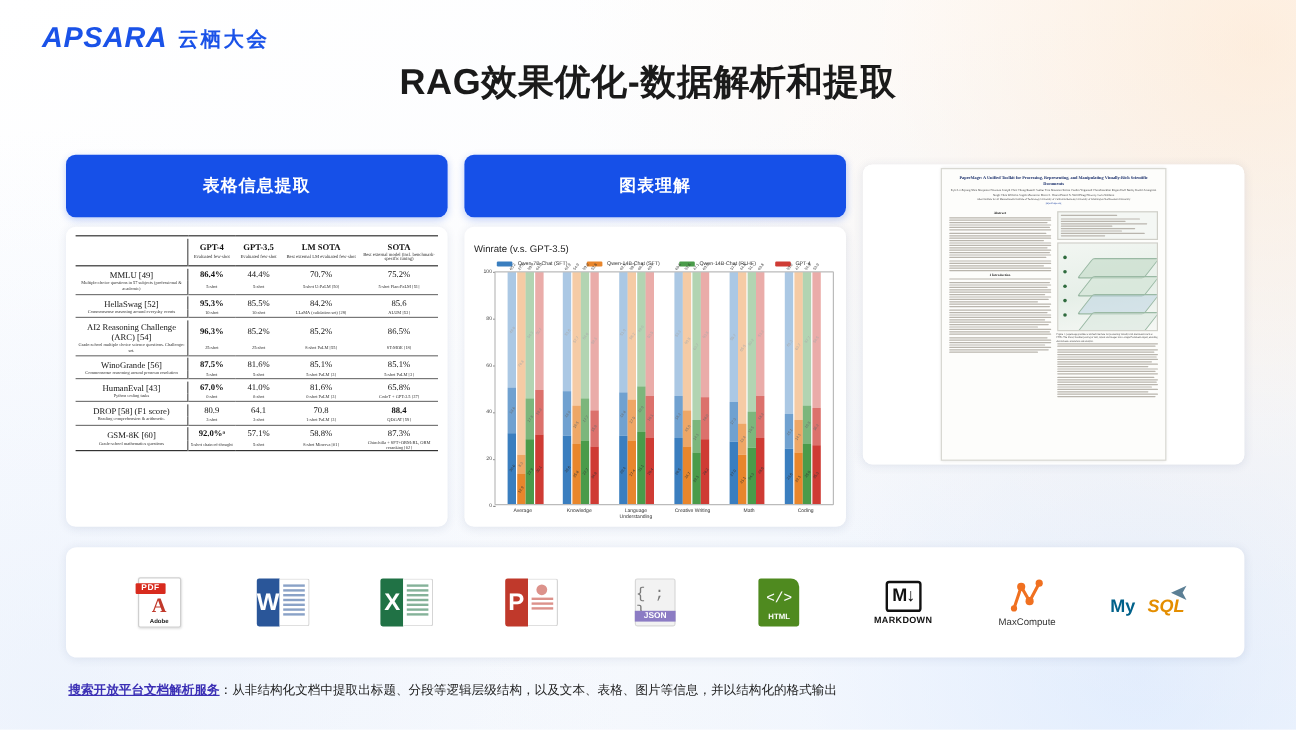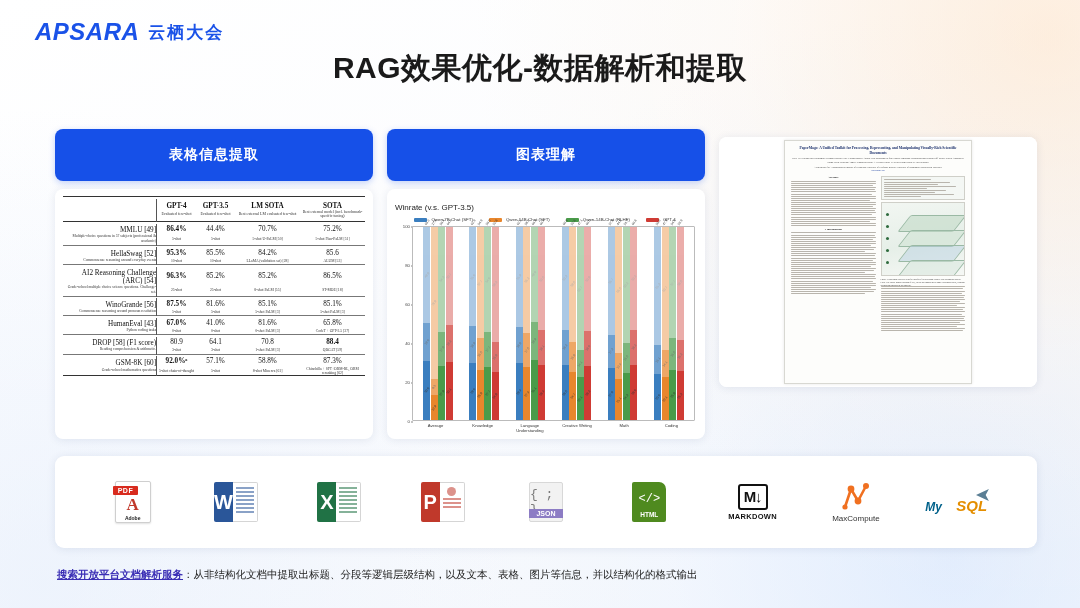--- a/index.html
+++ b/index.html
@@ -50,21 +50,21 @@
   .bench td, .bench th { text-align: center; vertical-align: middle; }
   .bench .hline td { border-top: 1px solid #333; height: 2px; padding: 0; font-size: 0; }
   .bench .thin td { border-top: 0.5px solid #777; height: 2px; padding: 0; font-size: 0; }
   .bench .colhead { font-size: 7.2px; font-weight: bold; color: #111; padding-top: 3px; }
   .bench .colsub { font-size: 3.9px; color: #333; line-height: 1.12; padding-bottom: 3px; }
   .bench .rowname { font-size: 7.2px; color: #111; line-height: 1.12; padding-top: 2.5px; }
   .bench .rowdesc { font-size: 3.7px; color: #333; line-height: 1.15; padding-bottom: 2px; }
   .bench .val { font-size: 7.2px; color: #111; }
   .bench .val.b { font-weight: bold; }
   .bench .sub { font-size: 3.7px; color: #333; line-height: 1.15; }
-  .bench .c0 { width: 31%; border-right: 0.6px solid #555; text-align: right; }
+  .bench .c0 { width: 31%; border-right: 0.6px solid #555; }
   .bench .c1, .bench .c2 { width: 13%; }
   .bench .c3, .bench .c4 { width: 21.5%; }
 
   
   .chartwrap { width: 100%; height: 100%; padding: 8px 10px 6px 8px; display: flex; flex-direction: column; }
   .chart-title { font-size: 8px; color: #222; margin-top: 6px; }
   .chart-legend { display: flex; justify-content: center; gap: 16px; margin: 5px 0 4px 0; }
   .lg { display: flex; align-items: center; gap: 4px; font-size: 4.4px; color: #333; }
   .lg i { width: 13px; height: 4px; display: block; border-radius: 1px; }
   .plot { flex: 1; display: flex; }
@@ -170,22 +170,22 @@
   .ico-md { display: flex; flex-direction: column; align-items: center; gap: 2px; }
   .ico-md .box { width: 30px; height: 26px; border: 2.5px solid #111; border-radius: 3px;
                  display: flex; align-items: center; justify-content: center; font-size: 15px;
                  font-weight: bold; color: #111; letter-spacing: -1px; }
   .ico-md .nm { font-size: 7.5px; font-weight: bold; color: #111; letter-spacing: 0.3px; }
 
   .ico-maxc { width: 34px; height: 30px; position: relative; }
   .ico-maxc svg { width: 100%; height: 100%; }
 
   .ico-mysql { width: 68px; height: 30px; position: relative; }
-  .ico-mysql .my { position: absolute; left: 0; bottom: 3px; font-size: 12px; font-weight: bold;
-                   color: #00618a; font-style: italic; font-family: "Liberation Sans", sans-serif; }
+  .ico-mysql .my { position: absolute; left: 0; bottom: 3px; font-size: 15px; font-weight: bold;
+                   color: #00618a; font-family: "Liberation Sans", sans-serif; }
   .ico-mysql .sq { position: absolute; left: 31px; bottom: 3px; font-size: 15px; font-weight: bold;
                    color: #e48e00; font-style: italic; font-family: "Liberation Sans", sans-serif; }
   .ico-mysql .dolphin { position: absolute; right: 2px; top: -4px; font-size: 19px; color: #5b7f95;
                         transform: scaleX(-1); }
 
   
   .footer { position: absolute; left: 57px; top: 568px; font-size: 10.5px; color: #222; }
   .footer .lnk { color: #3b2fb5; text-decoration: underline; font-weight: bold; }
 </style>
 </head>

